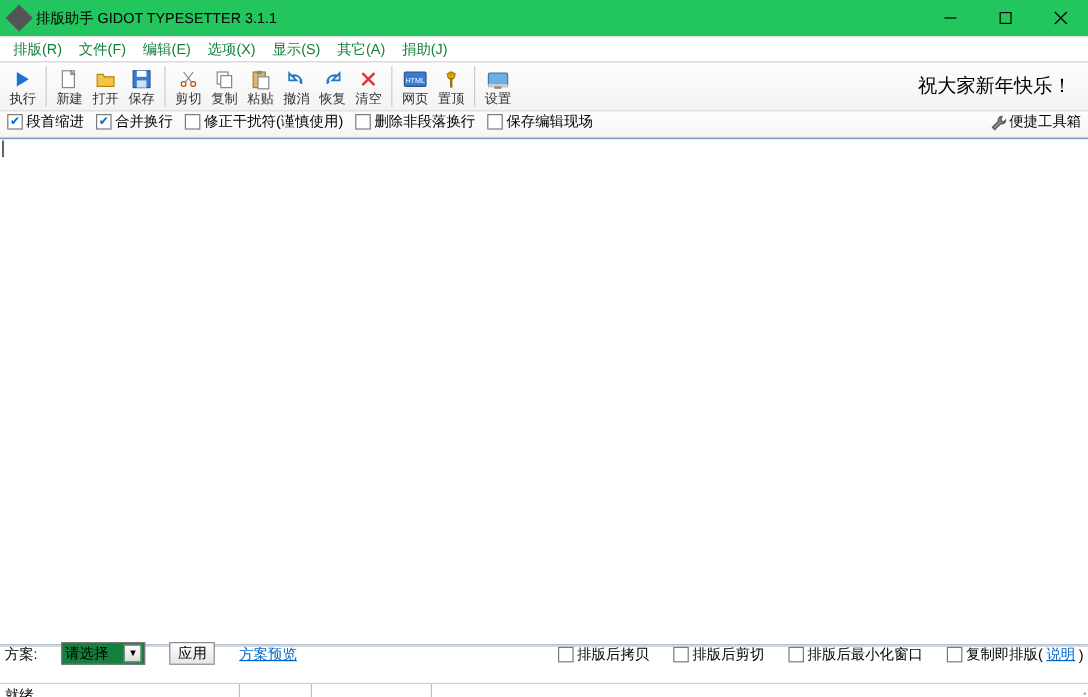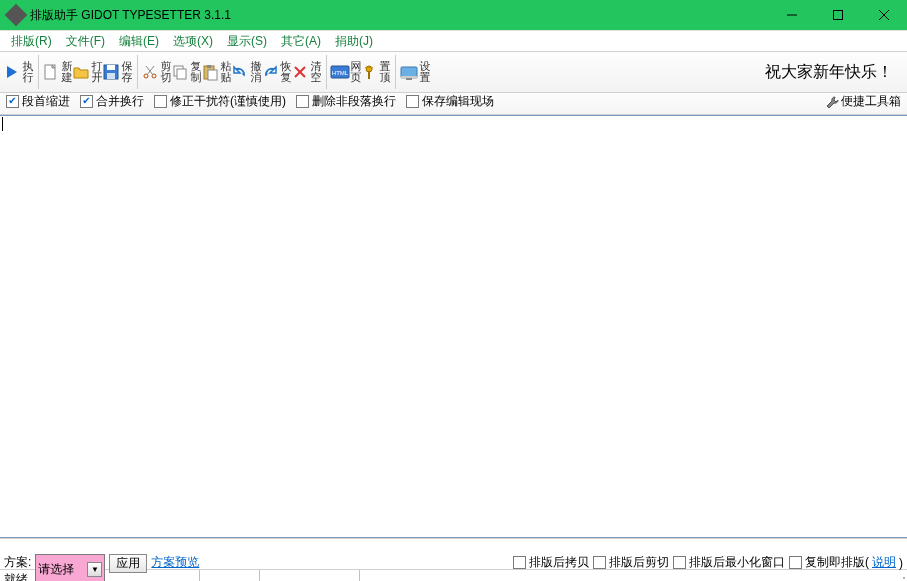--- a/index.html
+++ b/index.html
@@ -12,44 +12,44 @@
 .titlebar .spacer { flex:1; }
 .winbtn { width:46px; height:31px; display:flex; align-items:center; justify-content:center; color:#000; }
 .winbtn svg { width:10px; height:10px; }
 
 
 .menubar { height:20px; display:flex; align-items:center; padding:0 4px; background:#fff; }
 .menuitem { padding:2px 7px; color:#15803d; font-size:12px; }
 
 
 .toolbar { height:42px; display:flex; align-items:center; border-top:1px solid #d0d0d0; border-bottom:1px solid #d0d0d0; background:linear-gradient(#fdfdfd,#f3f3f3); padding:0 4px; }
-.tbtn { width:30px; height:40px; display:flex; flex-direction:row; align-items:center; justify-content:center; gap:2px; }
+.tbtn { width:30px; height:40px; display:flex; flex-direction:column; align-items:center; justify-content:center; gap:2px; }
 .tbtn .ic { width:20px; height:20px; display:flex; align-items:center; justify-content:center; }
 .tbtn .lb { font-size:11px; color:#333; text-align:center; line-height:1; }
 .tsep { width:1px; height:34px; background:#ccc; margin:0 4px; }
 .tb-spacer { flex:1; }
 .greeting { font-size:16px; color:#000; padding-right:10px; }
 
 
 .optbar { height:22px; display:flex; align-items:flex-start; border-bottom:1px solid #d0d0d0; background:linear-gradient(#fdfdfd,#f5f5f5); padding:0 6px; gap:10px; }
 .chk { display:flex; align-items:center; gap:3px; font-size:12px; color:#000; }
 .chkbox { width:13px; height:13px; border:1px solid #7a7a7a; background:#fff; display:flex; align-items:center; justify-content:center; }
 .chkbox.checked::after { content:"✔"; font-size:10px; color:#0066cc; position:relative; top:-1px; }
 .opt-spacer { flex:1; }
 .toolbox { display:flex; align-items:center; gap:2px; font-size:12px; color:#000; }
 
 
 .editor { height:423px; background:#fff; border:1px solid #7a9ac0; border-left:none; border-right:none; margin:0; }
 .editor-inner { width:100%; height:100%; padding:1px 2px; }
 .caret { width:1px; height:14px; background:#000; display:inline-block; }
 
 
-.botrow { height:22px; display:flex; align-items:flex-start; padding:15px 4px; gap:4px; border-top:1px solid #d0d0d0; background:#fff; }
+.botrow { height:22px; display:flex; align-items:flex-end; padding:15px 4px; gap:20px; border-top:1px solid #d0d0d0; background:#fff; }
 .botrow label { font-size:12px; }
-.select { height:31px; border:1px solid #7a7a7a; display:flex; align-items:center; padding:0 2px; min-width:70px; background:#f9a8d4; }
+.select { height:19px; border:1px solid #7a7a7a; display:flex; align-items:center; padding:0 2px; min-width:70px; background:#15803d; }
 .select .sval { flex:1; font-size:12px; }
 .select .sarr { width:15px; height:15px; border:1px solid #888; background:linear-gradient(#fff,#ddd); display:flex; align-items:center; justify-content:center; font-size:8px; }
 .btn { height:19px; padding:0 6px; border:1px solid #888; background:linear-gradient(#fdfdfd,#e6e6e6); font-size:12px; }
 .link { color:#0066cc; text-decoration:underline; font-size:12px; }
 .bot-spacer { flex:1; }
 
 
 .statusbar { height:20px; display:flex; align-items:center; border-top:1px solid #d0d0d0; background:#fff; font-size:12px; }
 .statusbar .cell { height:100%; border-right:1px solid #c0c0c0; display:flex; align-items:center; padding:0 4px; }
 .statusbar .c1 { width:200px; border-left:none; }

